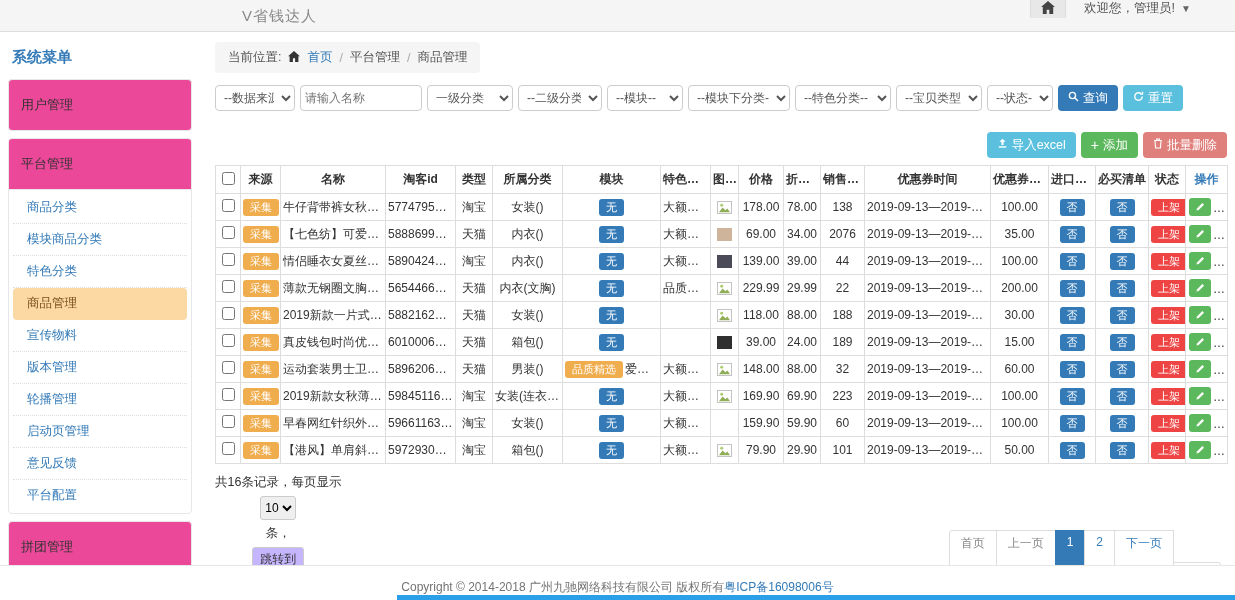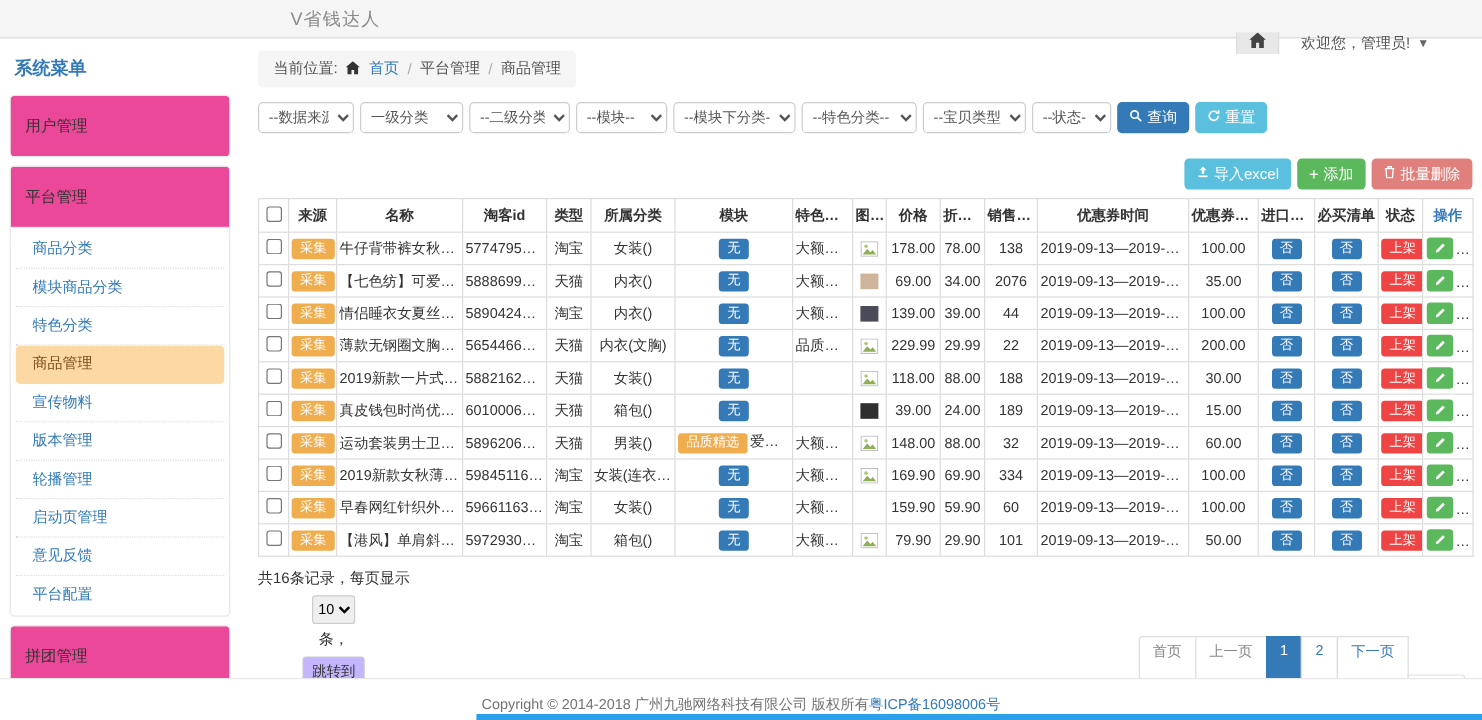--- a/index.html
+++ b/index.html
@@ -2,21 +2,21 @@
 <html><head>
 <meta charset="utf-8">
 <style>
   * { margin:0; padding:0; box-sizing:border-box; }
   html,body { width:1235px; height:600px; overflow:hidden; }
   body { font-family:"Liberation Sans","DejaVu Sans",sans-serif; background:#fff; color:#333; position:relative; }
 
   
   .topbar { height:32px; background:#f5f5f5; border-bottom:1px solid #ddd; position:relative; }
   .brand { position:absolute; left:242px; top:7px; font-size:15px; color:#8a8a8a; letter-spacing:1px; }
-  .topbar-right { position:absolute; right:0; top:0; height:32px; display:flex; align-items:center;margin-top:20px; }
+  .topbar-right { position:absolute; right:0; top:0; height:32px; display:flex; align-items:flex-start; }
   .home-btn { width:36px; background:#e8e8e8; border-left:1px solid #ddd; border-right:1px solid #ddd; display:flex; align-items:center; justify-content:center; cursor:pointer; }
   .welcome { display:flex; align-items:center; gap:6px; padding:0 44px 0 18px; font-size:12.5px; color:#555; cursor:pointer; }
   .caret { font-size:10px; color:#666; }
 
   
   .layout { display:flex; align-items:flex-start; }
   .sidebar { width:184px; margin:12px 0 0 8px; flex:none; }
   .sidebar-title { color:#337ab7; font-size:15px; font-weight:bold; padding:4px 4px 12px 4px; }
   .side-head { background:#ec4899; border:1px solid #e7e7e7; border-radius:4px; padding:16px 12px; font-size:13px; color:#333; margin-bottom:7px; cursor:pointer; }
   .side-wrap { border:1px solid #e7e7e7; border-radius:4px; margin-bottom:7px; overflow:hidden; background:#fff; }
@@ -136,20 +136,21 @@
           </svg></span>
       <span class="link">首页</span>
       <span class="sep">/</span>
       <span>平台管理</span>
       <span class="sep">/</span>
       <span>商品管理</span>
     </div>
 
     <div class="filters">
       <select class="filter" style="width:80px"><option>--数据来源--</option></select>
+      <input class="filter" style="width: 122px;" placeholder="请输入名称">
       <span style="display:contents"><select class="filter" style="width: 86px;"><option>一级分类</option></select><select class="filter" style="width: 84px;"><option>--二级分类--</option></select><select class="filter" style="width: 76px;"><option>--模块--</option></select><select class="filter" style="width: 102px;"><option>--模块下分类--</option></select><select class="filter" style="width: 96px;"><option>--特色分类--</option></select><select class="filter" style="width: 86px;"><option>--宝贝类型--</option></select><select class="filter" style="width: 66px;"><option>--状态--</option></select></span>
       <button class="btn btn-primary">
         <span><svg width="11" height="11" viewBox="0 0 16 16">
               <circle cx="6.5" cy="6.5" r="4.5" fill="none" stroke="#fff" stroke-width="2"></circle>
               <line x1="10.2" y1="10.2" x2="14.5" y2="14.5" stroke="#fff" stroke-width="2"></line>
             </svg></span>
         <span>查询</span>
       </button>
       <button class="btn btn-info">
         <span><svg width="11" height="11" viewBox="0 0 16 16" fill="none" stroke="#fff" stroke-width="2">
@@ -445,21 +446,21 @@
             <td>女装(连衣裙)</td>
             <td><span class="badge badge-blue">无</span></td>
             <td>大额优惠券</td>
             <td><span><svg class="thumb" viewBox="0 0 16 14">
                   <rect x="0.5" y="0.5" width="15" height="13" fill="#fff" stroke="#bfbfbf"></rect>
                   <circle cx="5" cy="4.6" r="1.6" fill="#aacb6e"></circle>
                   <path d="M2 12l4-5 3 3 2-2 3 4z" fill="#8fae57"></path>
                 </svg></span></td>
             <td>169.90</td>
             <td>69.90</td>
-            <td>334</td>
+            <td>223</td>
             <td>2019-09-13—2019-09-17</td>
             <td>100.00</td>
             <td><span class="badge badge-blue">否</span></td>
             <td><span class="badge badge-blue">否</span></td>
             <td><span class="badge badge-green">上架</span></td>
             <td><button class="mini-btn mini-green">
                 <svg width="10" height="10" viewBox="0 0 16 16" fill="#fff">
                   <path d="M11.8 1.6l2.6 2.6-8.6 8.6-3.4.8.8-3.4z"></path>
                 </svg>
               </button><button class="mini-btn mini-red">

